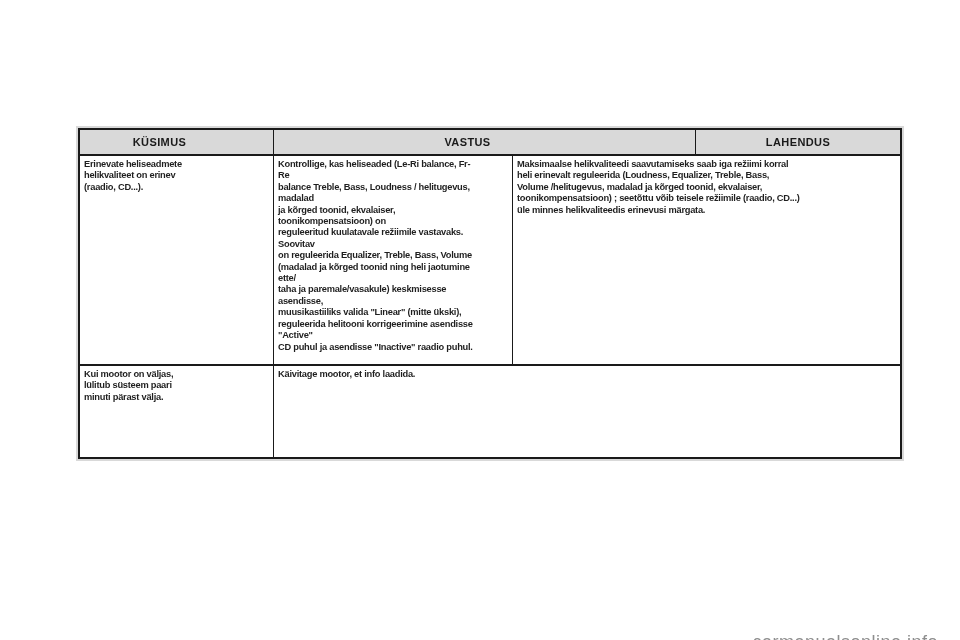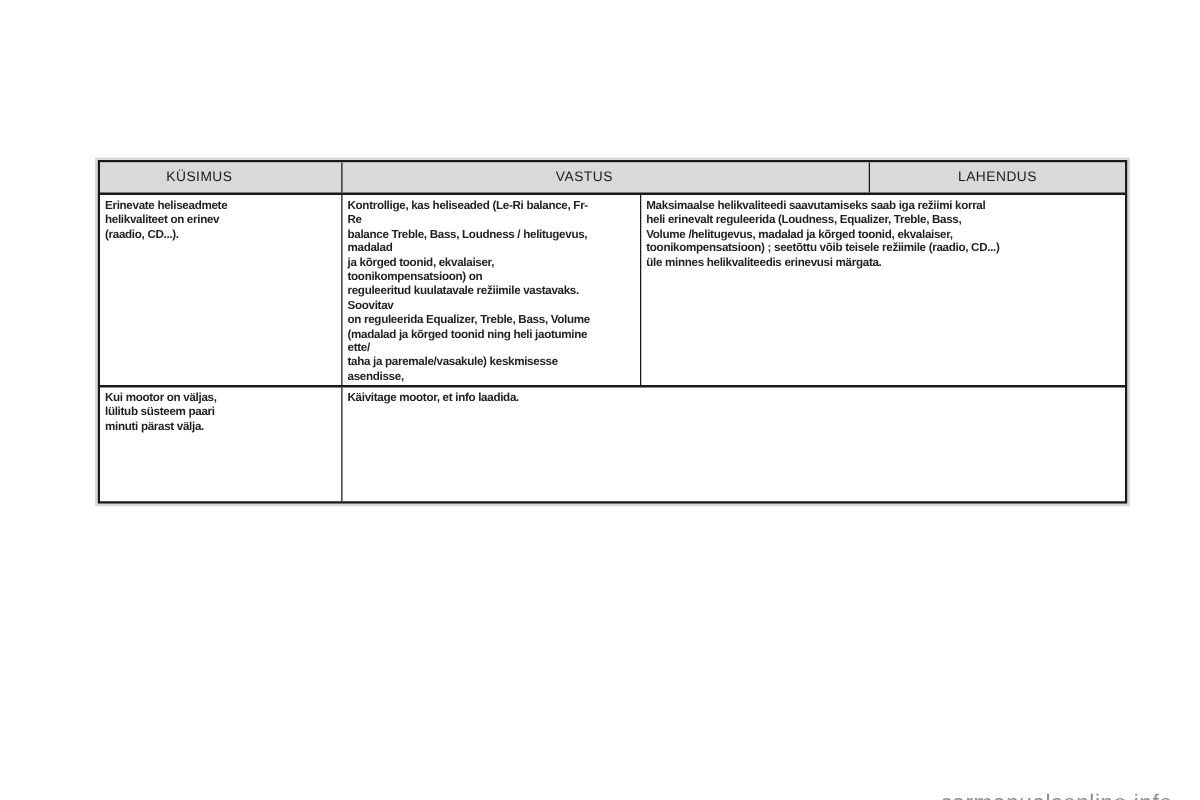--- a/index.html
+++ b/index.html
@@ -28,40 +28,40 @@
   .trow {
     display: flex;
     box-sizing: border-box;
   }
   .thead {
     height: 26px;
     background: #d9d9d9;
     border-bottom: 2px solid #1a1a1a;
   }
   .row-body-1 {
-    height: 154px;
+    height: 210px;
     border-bottom: 2px solid #1a1a1a;
   }
   .row-body-2 {
     height: 91px;
   }
   .cell {
     box-sizing: border-box;
     overflow: hidden;
   }
   .c1 { width: 159px; }
   .c2 { width: 388px; }
   .c3 { flex: 1; }
   .cell + .cell { border-left: 1px solid #1a1a1a; margin-left: 34px; }
   .th {
     display: flex;
     align-items: center;
     justify-content: center;
     font-size: 11px;
-    font-weight: normal;
+    font-weight: bold;
     color: #1a1a1a;
     letter-spacing: 0.4px;
   }
   .td {
     padding: 3px 5px 3px 4px;
     font-size: 9.3px;
     line-height: 11.4px;
     font-weight: bold;
     color: #1f1f1f;
     letter-spacing: -0.25px;

